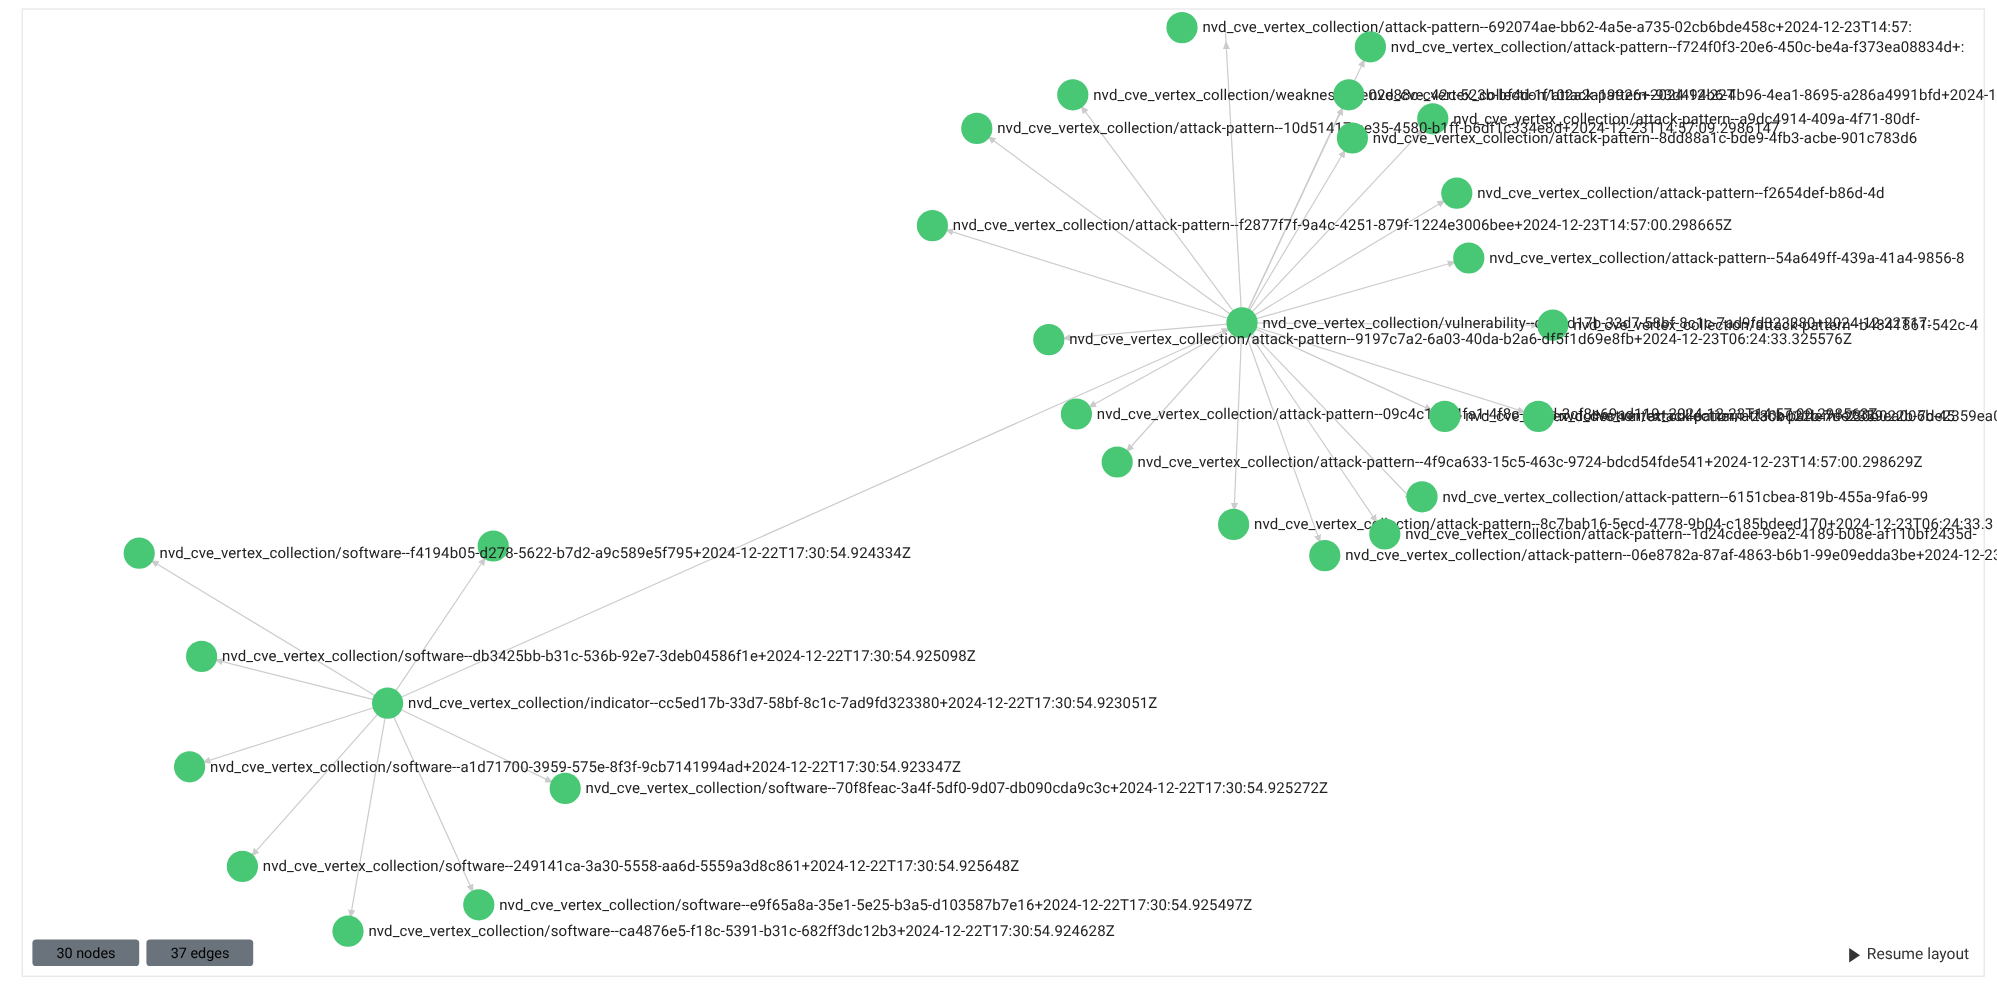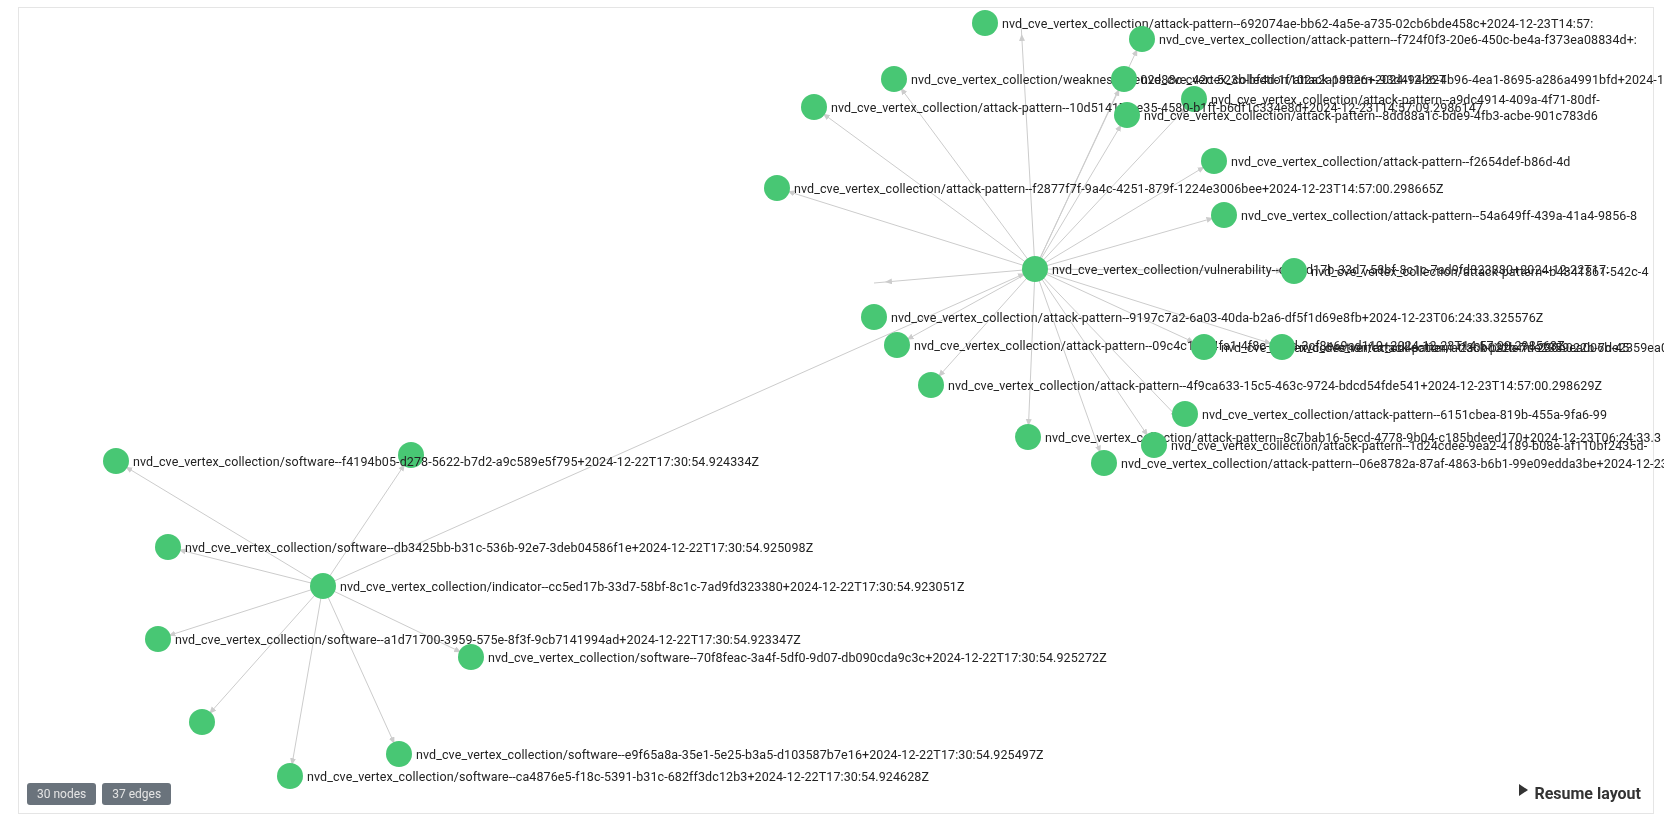--- a/index.html
+++ b/index.html
@@ -4,22 +4,22 @@
 <style>
   * { margin: 0; padding: 0; box-sizing: border-box; }
   body { font-family: 'Roboto', 'Helvetica Neue', Arial, sans-serif; background: #fff; width: 1664px; height: 824px; overflow: hidden; position: relative; }
   .graph-container { position: absolute; left: 18px; top: 7px; right: 10px; bottom: 10px; border: 1px solid #e5e5e5; background: #fff; }
   svg.edges { position: absolute; left: 0; top: 0; width: 100%; height: 100%; pointer-events: none; }
   svg.edges line { stroke: #ccc; stroke-width: 1; marker-end: url(#arrow); }
   .node { position: absolute; display: flex; align-items: center; transform: translate(-13px, -13px); }
   .node .dot { width: 26px; height: 26px; border-radius: 50%; background: #48c774; flex-shrink: 0; }
   .node .label { font-size: 12.5px; color: #222; white-space: nowrap; margin-left: 4px; letter-spacing: 0.1px; }
   .badges { position: absolute; left: 8px; bottom: 8px; display: flex; gap: 6px; }
-  .badge { background: #6a737c; color: #e5e5e5; font-size: 12px; padding: 4px 10px; border-radius: 3px; }
-  .resume { position: absolute; right: 12px; bottom: 10px; display: flex; align-items: flex-start; gap: 6px; font-size: 16px; color: #333; cursor: pointer; font-weight: bold; }
+  .badge { background: #6a737c; color: #000000; font-size: 12px; padding: 4px 20px; border-radius: 3px; }
+  .resume { position: absolute; right: 12px; bottom: 10px; display: flex; align-items: center; gap: 6px; font-size: 13px; color: #333; cursor: pointer; }
   .resume .tri { width: 0; height: 0; border-left: 9px solid #333; border-top: 6px solid transparent; border-bottom: 6px solid transparent; }
 </style>
 </head>
 <body>
 
 <div class="graph-container">
   <svg class="edges">
     <defs>
       <marker id="arrow" markerWidth="10" markerHeight="10" refX="18" refY="3" orient="auto">
         <path d="M0,0 L0,6 L7,3 z" fill="#ccc"></path>
@@ -103,21 +103,21 @@
         <div class="label">nvd_cve_vertex_collection/attack-pattern--f2877f7f-9a4c-4251-879f-1224e3006bee+2024-12-23T14:57:00.298665Z</div>
       </div>
       <div class="node" style="left: 1205px; top: 207px;">
         <div class="dot"></div>
         <div class="label">nvd_cve_vertex_collection/attack-pattern--54a649ff-439a-41a4-9856-8</div>
       </div>
       <div class="node" style="left: 1275px; top: 263px;">
         <div class="dot"></div>
         <div class="label">nvd_cve_vertex_collection/attack-pattern--b4841861-542c-4</div>
       </div>
-      <div class="node" style="left: 855px; top: 275px; margin-top: 34px;">
+      <div class="node" style="left: 855px; top: 275px;">
         <div class="dot"></div>
         <div class="label">nvd_cve_vertex_collection/attack-pattern--9197c7a2-6a03-40da-b2a6-df5f1d69e8fb+2024-12-23T06:24:33.325576Z</div>
       </div>
       <div class="node" style="left: 878px; top: 337px;">
         <div class="dot"></div>
         <div class="label">nvd_cve_vertex_collection/attack-pattern--09c4c11e-4fa1-4f8c-8dad-3cf8e69ad119+2024-12-23T14:57:00.298563Z</div>
       </div>
       <div class="node" style="left: 1185px; top: 339px;">
         <div class="dot"></div>
         <div class="label">nvd_cve_vertex_collection/attack-pattern--230b022b-7de2359ea006b-45</div>
@@ -160,20 +160,21 @@
       <div class="node" style="left: 139px; top: 631px;">
         <div class="dot"></div>
         <div class="label">nvd_cve_vertex_collection/software--a1d71700-3959-575e-8f3f-9cb7141994ad+2024-12-22T17:30:54.923347Z</div>
       </div>
       <div class="node" style="left: 452px; top: 649px;">
         <div class="dot"></div>
         <div class="label">nvd_cve_vertex_collection/software--70f8feac-3a4f-5df0-9d07-db090cda9c3c+2024-12-22T17:30:54.925272Z</div>
       </div>
       <div class="node" style="left: 183px; top: 714px;">
         <div class="dot"></div>
+        <div class="label">nvd_cve_vertex_collection/software--249141ca-3a30-5558-aa6d-5559a3d8c861+2024-12-22T17:30:54.925648Z</div>
       </div>
       <div class="node" style="left: 380px; top: 746px;">
         <div class="dot"></div>
         <div class="label">nvd_cve_vertex_collection/software--e9f65a8a-35e1-5e25-b3a5-d103587b7e16+2024-12-22T17:30:54.925497Z</div>
       </div>
       <div class="node" style="left: 271px; top: 768px;">
         <div class="dot"></div>
         <div class="label">nvd_cve_vertex_collection/software--ca4876e5-f18c-5391-b31c-682ff3dc12b3+2024-12-22T17:30:54.924628Z</div>
       </div>
     </div>

